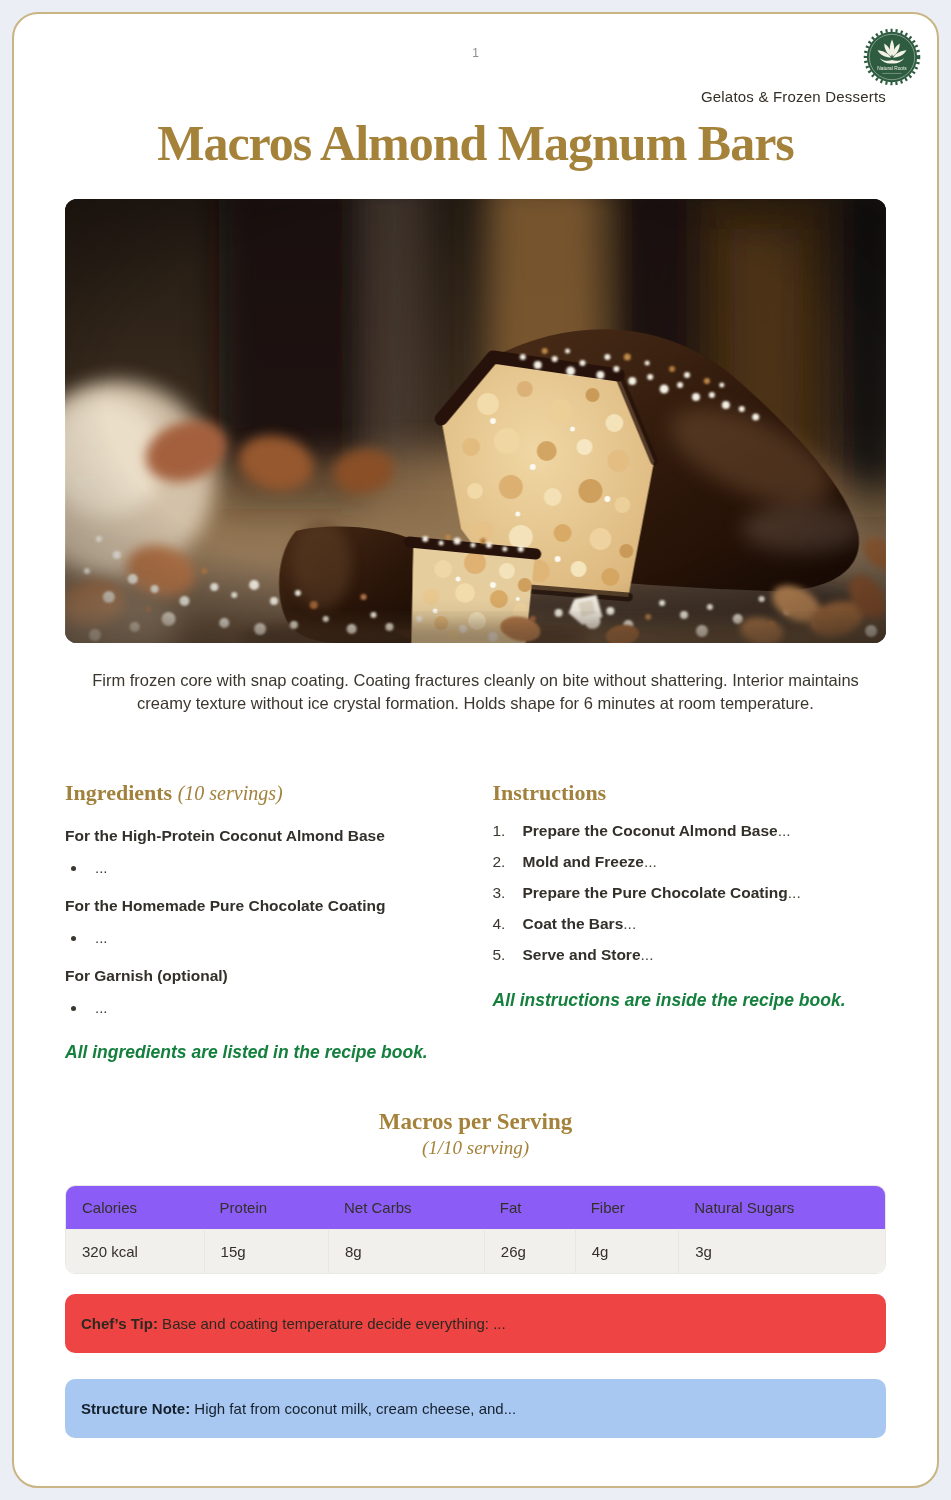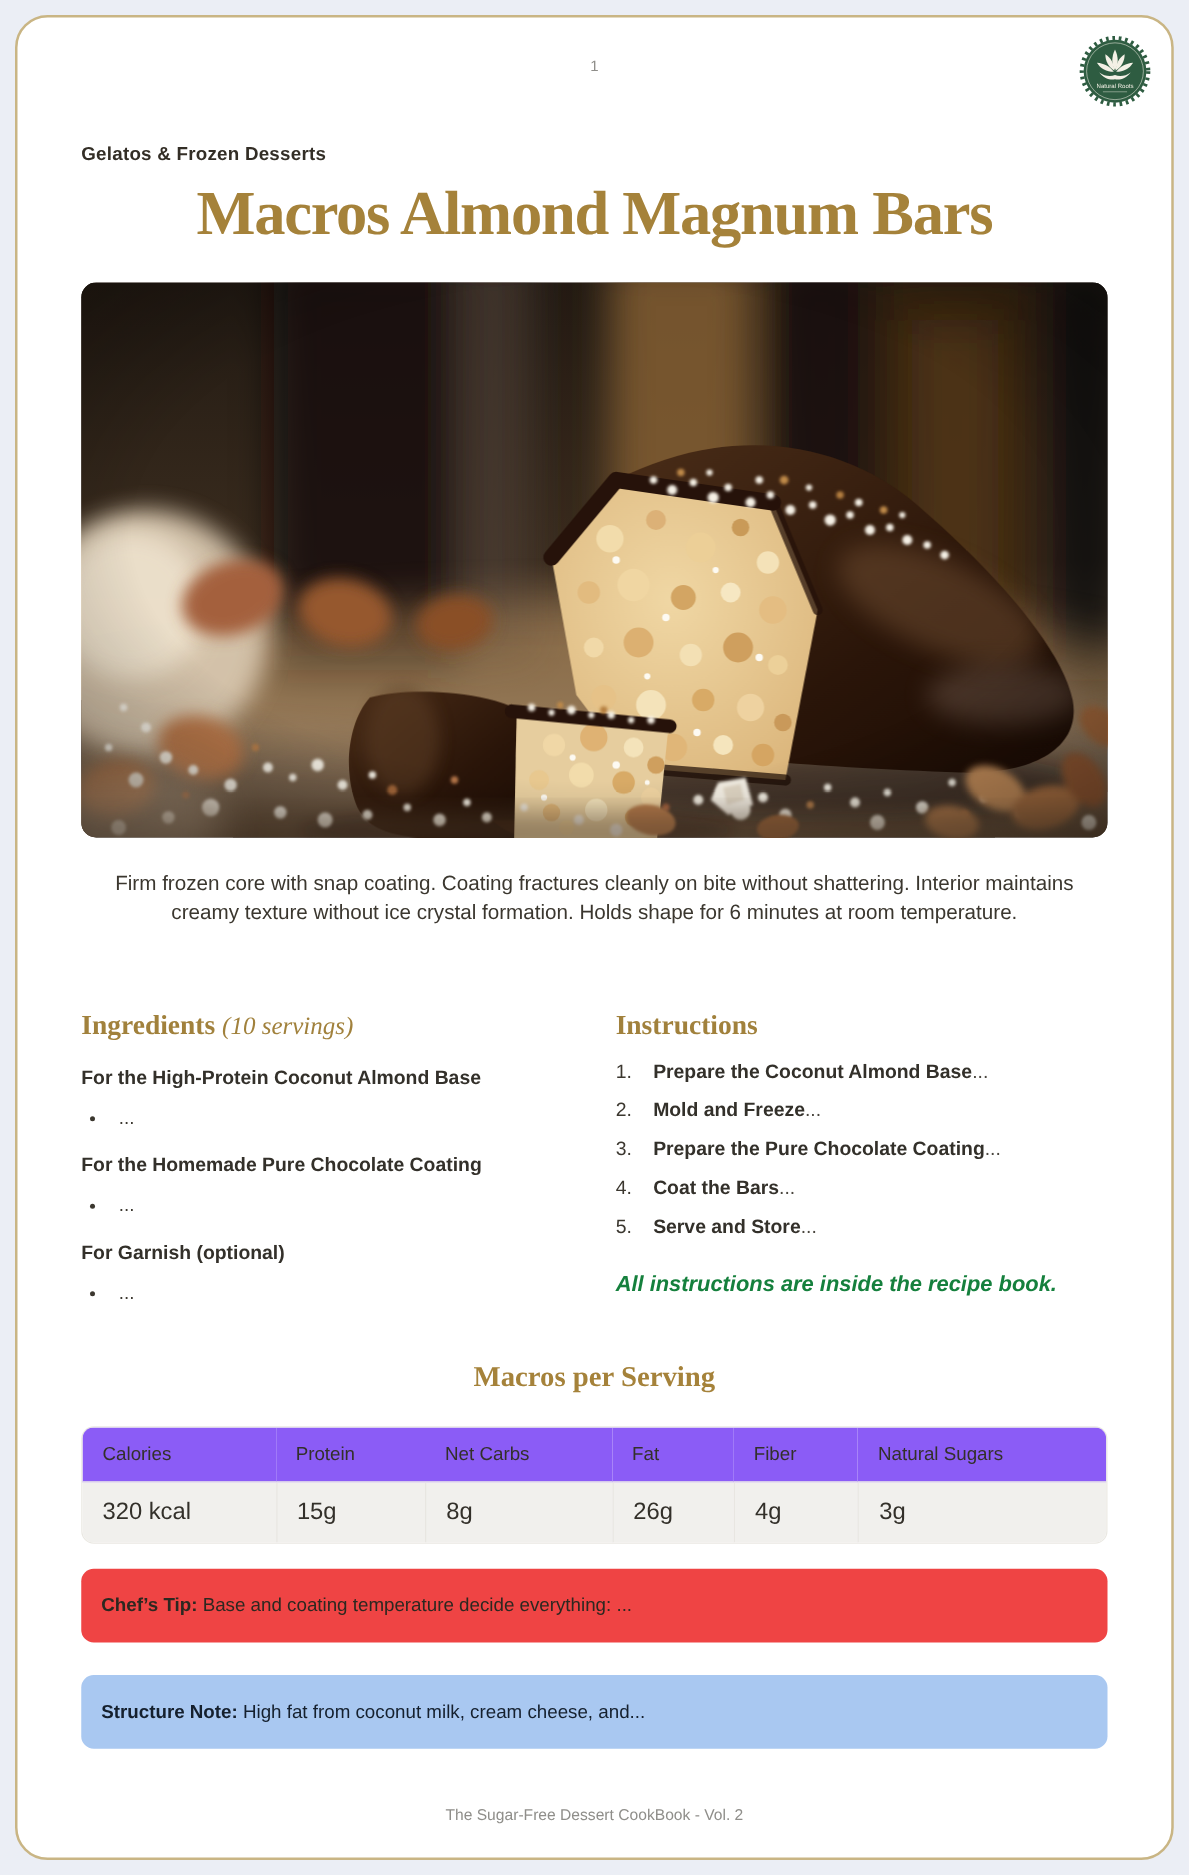--- a/index.html
+++ b/index.html
@@ -6,21 +6,21 @@
   html,body { background:#ebeef5; }
   body { font-family:"Liberation Sans", sans-serif; color:#35312a; }
   .canvas { position:relative; width:951px; height:1500px; background:#ebeef5; overflow:hidden; }
   .page {
     position:absolute; inset:12px; background:#ffffff;
     border:2px solid #c9b584; border-radius:26px;
     padding:0 51px; overflow:hidden;
   }
   .page-number { margin-top:32px; text-align:center; font-size:12px; color:#8f8e8a; }
   .logo { position:absolute; top:14px; right:16px; width:58px; height:58px; }
-  .category { margin-top:55px; text-align:left; font-size:15px; font-weight:700; color:#332e26; letter-spacing:.2px; }
+  .category { margin-top:28px; text-align:right; font-size:15px; font-weight:400; color:#332e26; letter-spacing:.2px; }
   .title {
     margin-top:10px; text-align:center;
     font-family:"Liberation Serif", serif; font-weight:700;
     font-size:50px; color:#a5823a; letter-spacing:-1px; line-height:1.15;
   }
   .photo { margin-top:26px; height:444px; border-radius:12px; overflow:hidden; background:#2b2119; }
   .photo svg { display:block; width:100%; height:100%; }
   .description { margin:26px auto 0; max-width:812px; text-align:center; font-size:16.5px; line-height:1.45; color:#3b372f; }
   .columns { display:flex; gap:34px; margin-top:64px; }
   .col { flex:1; min-width:0; }
@@ -32,21 +32,21 @@
   ol.steps { margin-top:16px; list-style:none; }
   ol.steps li { display:flex; margin-bottom:13px; font-size:15.5px; }
   ol.steps .num { width:30px; flex:0 0 30px; color:#3b372f; }
   ol.steps .step-label { font-weight:700; color:#33302a; }
   ol.steps .step-suffix { color:#4a463e; }
   .book-note { margin-top:26px; font-size:17.5px; font-weight:700; font-style:italic; color:#15803d; }
   .macros-heading { margin-top:46px; text-align:center; font-family:"Liberation Serif", serif; font-weight:700; font-size:23px; color:#a5823a; }
   .macros-sub { text-align:center; font-family:"Liberation Serif", serif; font-style:italic; font-size:19px; color:#a5823a; margin-top:2px; }
   table.macros { width:100%; margin-top:26px; border-collapse:separate; border-spacing:0; border:1px solid #eae8e2; border-radius:10px; overflow:hidden; }
   table.macros th { background:#8b5cf6; text-align:left; font-weight:400; font-size:15px; color:#33302a; padding:13px 16px; border-bottom:1px solid #f0eee9; }
-  table.macros td { background:#f1f0ed; font-size:19px; color:#33302a; padding:13px 16px; border-left:1px solid #e8e6e1; }
+  table.macros td { background:#f1f0ed; font-size:15px; color:#33302a; padding:13px 16px; border-left:1px solid #e8e6e1; }
   table.macros td:first-child { border-left:none; }
   .callout { border-radius:10px; padding:19px 16px; font-size:15px; line-height:1.4; }
   .callout b { font-weight:700; }
   .tip { margin-top:20px; background:#ef4444; color:#2c2820; }
   .struct { margin-top:26px; background:#a9c8f1; color:#15202e; }
   .footer { margin-top:46px; text-align:center; font-size:12.5px; color:#8f8e8a; }
 </style>
 </head>
 <body>
 
@@ -348,20 +348,21 @@
         <div class="group-title">For the Homemade Pure Chocolate Coating</div>
         <ul class="dots">
           <li>...</li>
         </ul>
 
         <div class="group-title">For Garnish (optional)</div>
         <ul class="dots">
           <li>...</li>
         </ul>
 
+        <div class="book-note">All ingredients are listed in the recipe book.</div>
       </div>
 
       <div class="col">
         <h2 class="section-heading">Instructions</h2>
         <ol class="steps">
           <li>
             <span class="num">1.</span>
             <span><span class="step-label">Prepare the Coconut Almond Base</span><span class="step-suffix">...</span></span>
           </li>
           <li>
@@ -379,20 +380,21 @@
           <li>
             <span class="num">5.</span>
             <span><span class="step-label">Serve and Store</span><span class="step-suffix">...</span></span>
           </li>
         </ol>
         <div class="book-note">All instructions are inside the recipe book.</div>
       </div>
     </div>
 
     <h2 class="macros-heading">Macros per Serving</h2>
+    <div class="macros-sub">(1/10 serving)</div>
 
     <table class="macros">
       <thead>
         <tr>
           <th>Calories</th>
           <th>Protein</th>
           <th>Net Carbs</th>
           <th>Fat</th>
           <th>Fiber</th>
           <th>Natural Sugars</th>

